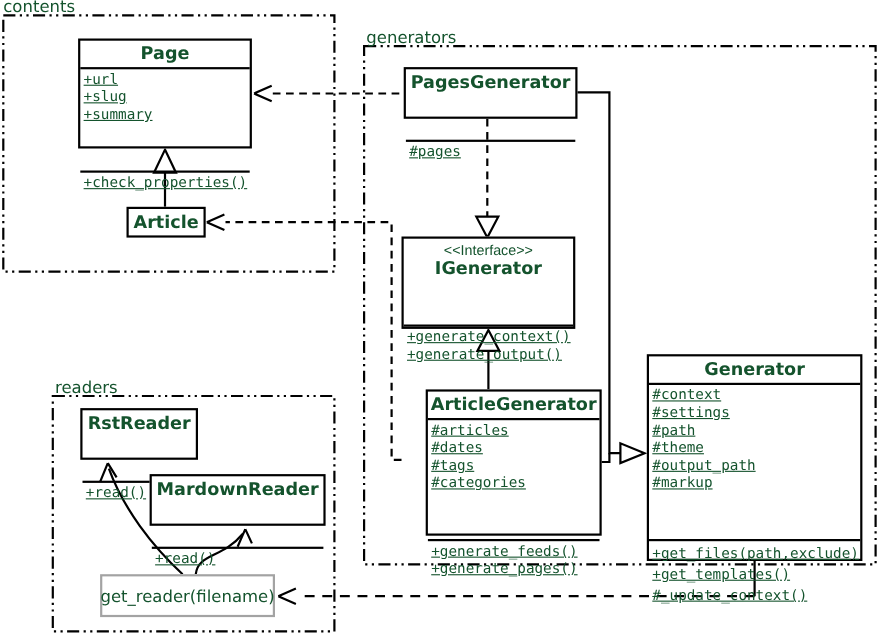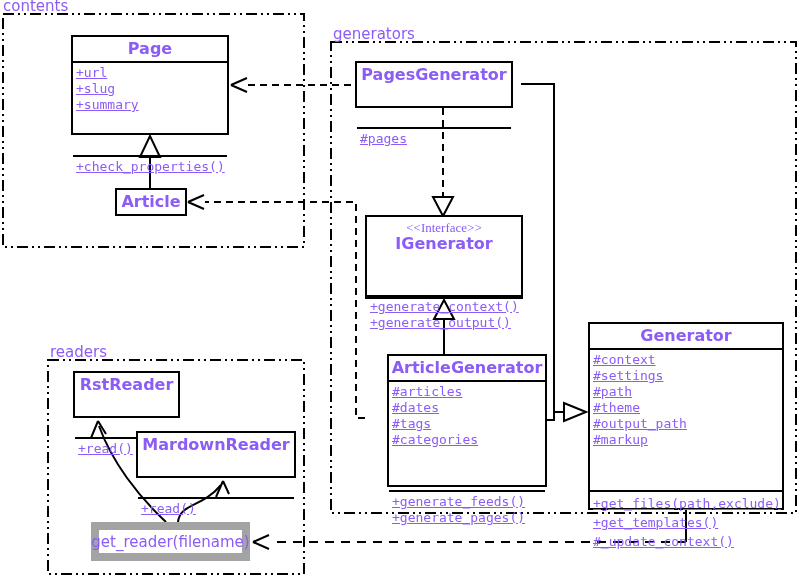--- a/index.html
+++ b/index.html
@@ -1,29 +1,29 @@
 <!DOCTYPE html>
 <html><head>
 <meta charset="utf-8">
 <style>
   html,body{margin:0;padding:0;background:#fff;}
   .stage{position:relative;width:803px;height:576px;background:#ffffff;overflow:hidden;
-         font-family:"DejaVu Sans",sans-serif;color:#8b5cf6;}
+         font-family:"DejaVu Sans",sans-serif;color:#14532d;}
   svg.connector-layer{position:absolute;left:0;top:0;width:803px;height:579px;}
   .uml-class{position:absolute;background:#fff;border:2px solid #000;box-sizing:border-box;
              display:flex;flex-direction:column;}
   .uml-title{flex:0 0 24px;display:flex;align-items:center;justify-content:center;
              font-weight:bold;font-size:16px;line-height:18px;white-space:nowrap;}
   .uml-title.col{flex-direction:column;justify-content:center;}
-  .uml-title .stereo{font-family:Liberation Serif, serif;font-weight:normal;font-size:13px;line-height:15px;}
+  .uml-title .stereo{font-family:Liberation Sans, sans-serif;font-weight:normal;font-size:13px;line-height:15px;}
   .uml-section{border-top:2px solid #000;padding:2px 3px;
                font-family:"DejaVu Sans Mono",monospace;font-size:13px;line-height:16px;}
   .uml-methods{flex:1;margin-top:40px;}
   .uml-row{white-space:nowrap;text-decoration:underline;}
-  .plain-box{position:absolute;background:#fff;border:8px solid #a3a3a3;box-sizing:border-box;
+  .plain-box{position:absolute;background:#fff;border:2px solid #a3a3a3;box-sizing:border-box;
              display:flex;align-items:center;justify-content:center;font-size:15px;white-space:nowrap;}
   .pkg-label{position:absolute;font-size:15px;line-height:15px;white-space:nowrap;}
 </style>
 </head>
 <body>
 
 <div class="stage">
 
   <svg class="connector-layer" viewBox="0 0 803 579" xmlns="http://www.w3.org/2000/svg">
     <g stroke="#000000" stroke-width="2" fill="none">
@@ -76,21 +76,21 @@
     </div>
     <div class="uml-section uml-methods">
       <div class="uml-row">+check_properties()</div>
     </div>
   </div>
 
   <div class="uml-class" style="left:115px;top:188px;width:72px;height:28px">
     <div class="uml-title">Article</div>
   </div>
 
-  <div class="uml-class" style="left:355px;top:61px;width:158px;height:47px">
+  <div class="uml-class" style="left:367px;top:61px;width:158px;height:47px">
     <div class="uml-title">PagesGenerator</div>
     <div class="uml-section uml-methods">
       <div class="uml-row">#pages</div>
     </div>
   </div>
 
   <div class="uml-class" style="left:365px;top:215px;width:158px;height:84px">
     <div class="uml-title col" style="flex-basis:38px">
       <div class="stereo">&lt;&lt;Interface&gt;&gt;</div>
       <div>IGenerator</div>

